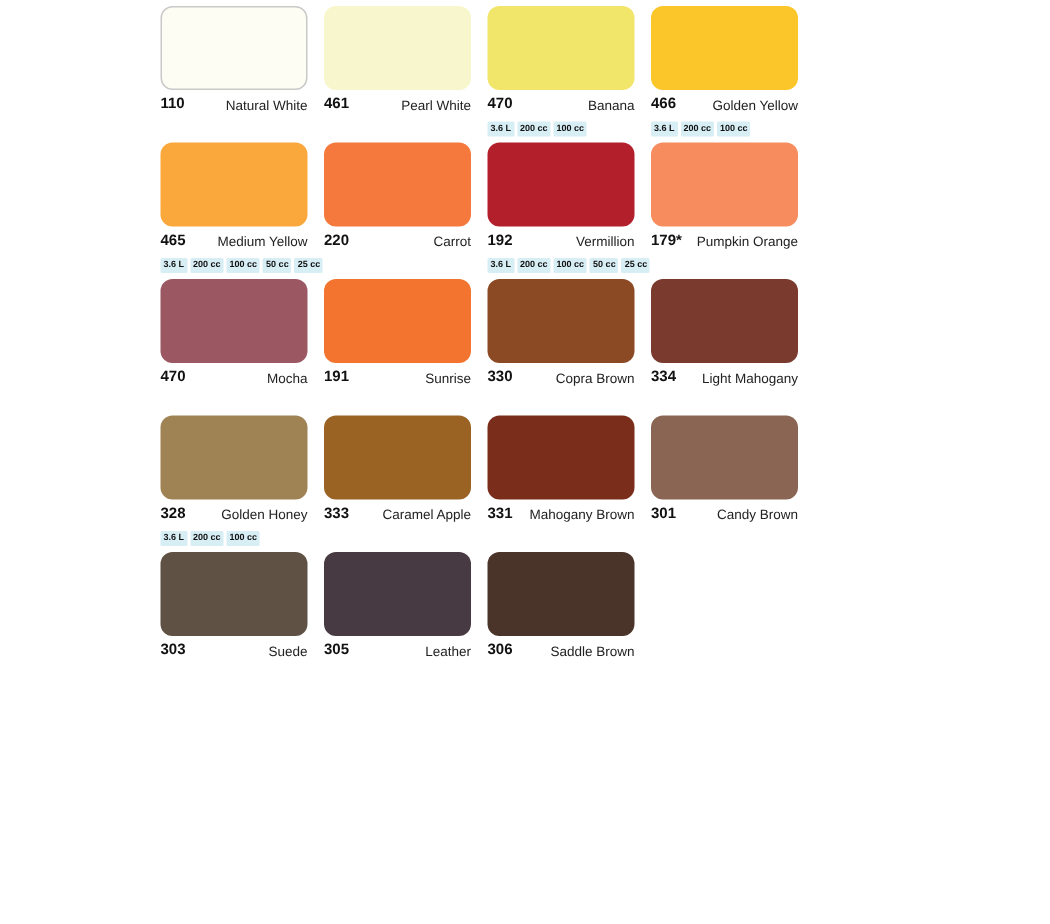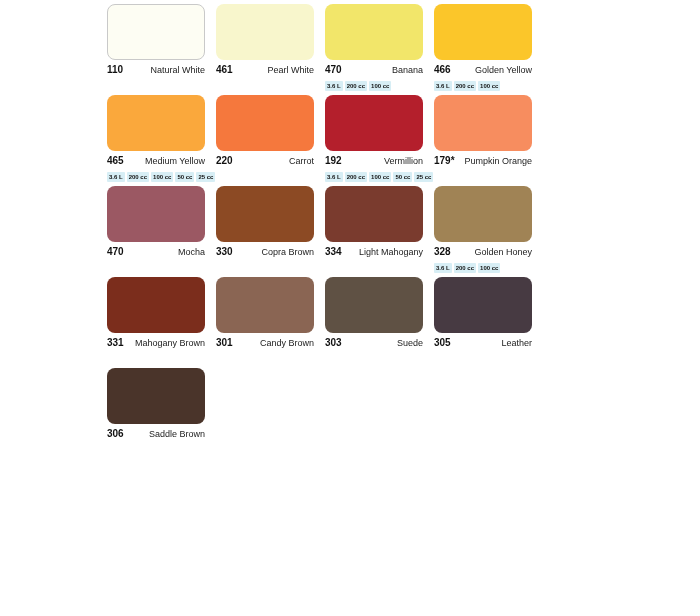--- a/index.html
+++ b/index.html
@@ -161,20 +161,27 @@
         </div>
       </div>
       <div class="cell">
         <div class="swatch" style="background: rgb(155, 88, 99);"></div>
         <div class="meta">
           <span class="code">470</span>
           <span class="cname">Mocha</span>
         </div>
       </div>
       <div class="cell">
+        <div class="swatch" style="background: rgb(242, 116, 46);"></div>
+        <div class="meta">
+          <span class="code">191</span>
+          <span class="cname">Sunrise</span>
+        </div>
+      </div>
+      <div class="cell">
         <div class="swatch" style="background: rgb(140, 74, 36);"></div>
         <div class="meta">
           <span class="code">330</span>
           <span class="cname">Copra Brown</span>
         </div>
       </div>
       <div class="cell">
         <div class="swatch" style="background: rgb(122, 59, 46);"></div>
         <div class="meta">
           <span class="code">334</span>
@@ -184,20 +191,27 @@
       <div class="cell">
         <div class="swatch" style="background: rgb(160, 131, 85);"></div>
         <div class="meta">
           <span class="code">328</span>
           <span class="cname">Golden Honey</span>
         </div>
         <div class="sizes">
           <span class="size" style="background: rgb(215, 238, 245);">3.6 L</span>
           <span class="size" style="background: rgb(215, 238, 245);">200 cc</span>
           <span class="size" style="background: rgb(215, 238, 245);">100 cc</span>
+        </div>
+      </div>
+      <div class="cell">
+        <div class="swatch" style="background: rgb(154, 99, 36);"></div>
+        <div class="meta">
+          <span class="code">333</span>
+          <span class="cname">Caramel Apple</span>
         </div>
       </div>
       <div class="cell">
         <div class="swatch" style="background: rgb(123, 45, 28);"></div>
         <div class="meta">
           <span class="code">331</span>
           <span class="cname">Mahogany Brown</span>
         </div>
       </div>
       <div class="cell">

